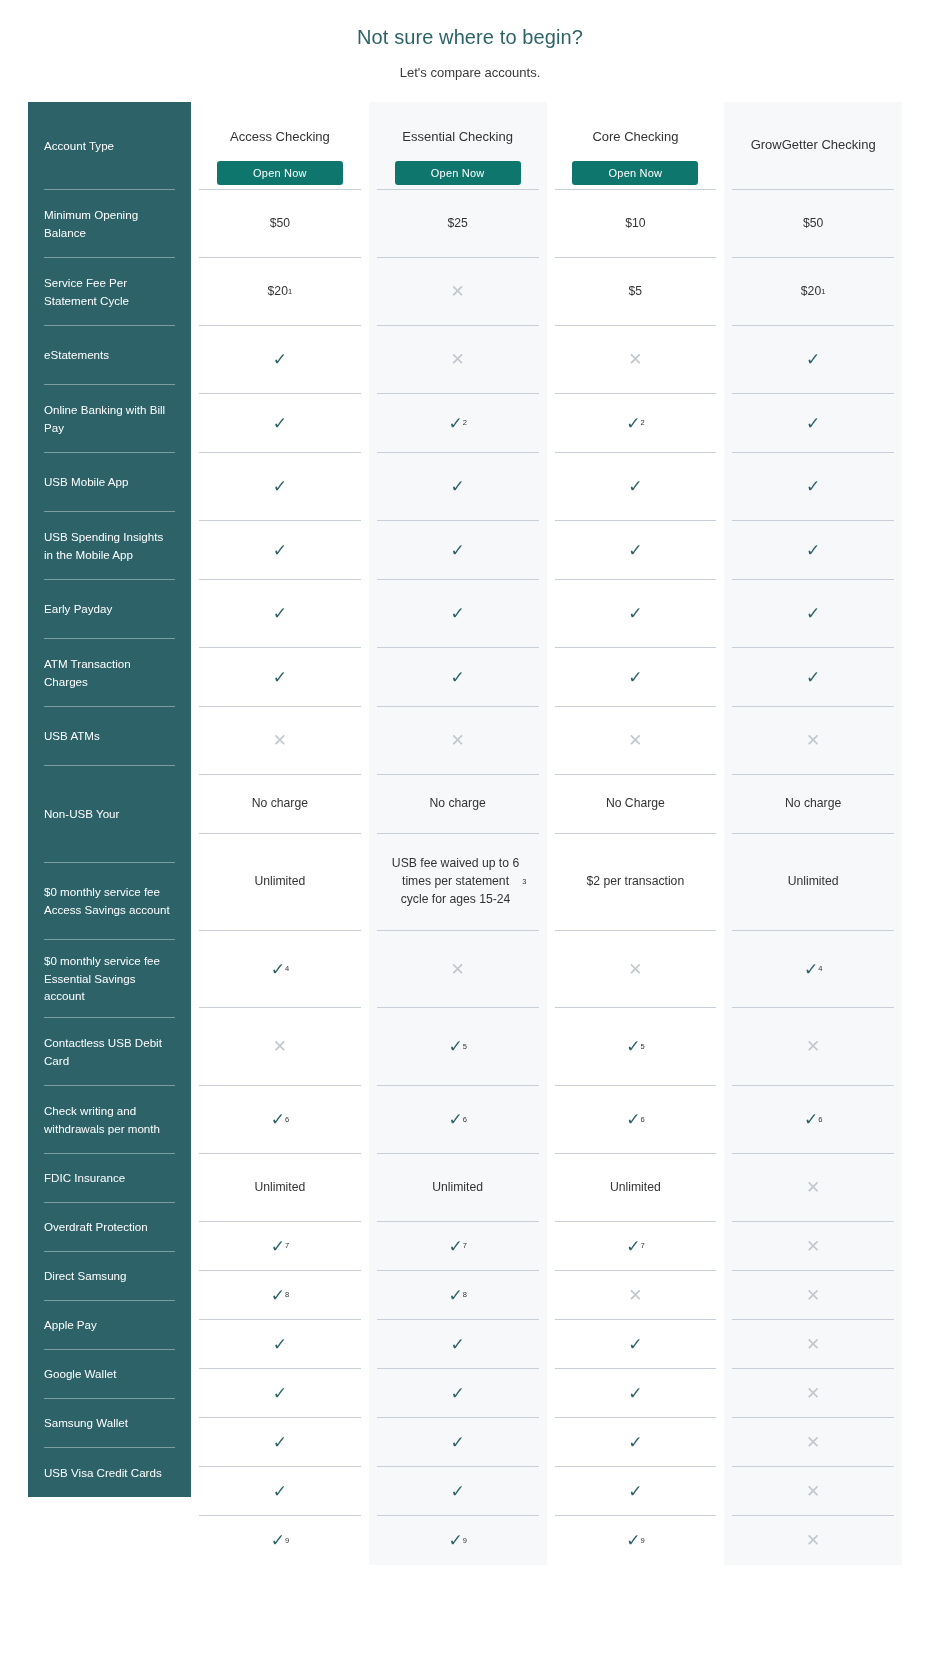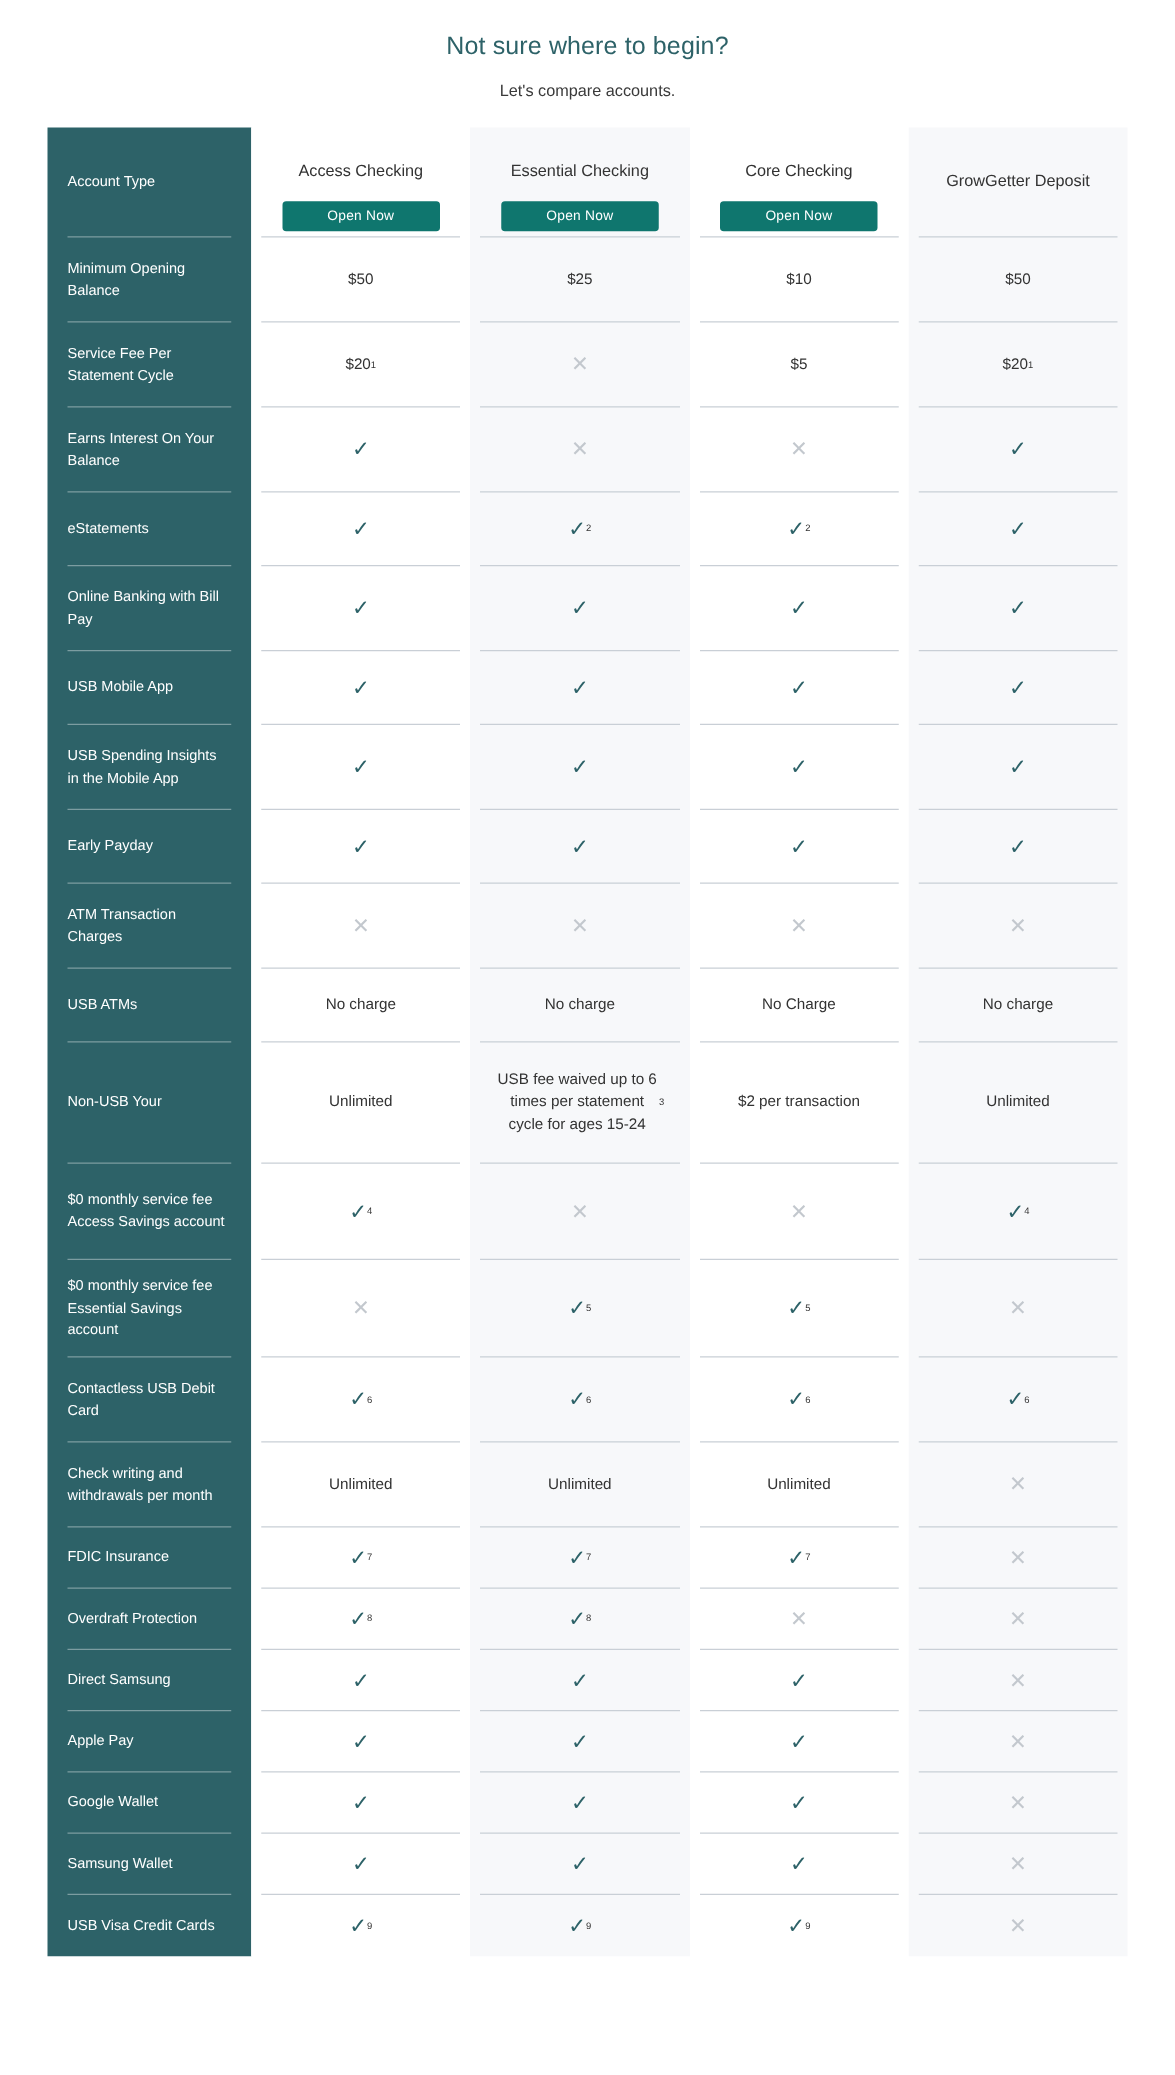--- a/index.html
+++ b/index.html
@@ -24,21 +24,21 @@
 
   .page-subtitle {
     font-size: 13px;
     color: #3a3a3a;
     margin-top: 16px;
     font-weight: 400;
   }
 
   .table-wrap {
     margin-top: 22px;
-    padding-left: 38px;
+    padding-left: 28px;
     padding-right: 38px;
     display: flex;
     align-items: flex-start;
   }
 
   
   .label-col {
     width: 163px;
     flex: 0 0 163px;
     background: #2d6268;
@@ -128,21 +128,20 @@
 <div class="page-header">
   <h1 class="page-title">Not sure where to begin?</h1>
   <p class="page-subtitle">Let's compare accounts.</p>
 </div>
 
 <div class="table-wrap">
   <div class="label-col" id="label-col">
       <div class="label-cell" style="height: 88px;">Account Type</div>
       <div class="label-cell" style="height: 68px;">Minimum Opening Balance</div>
       <div class="label-cell" style="height: 68px;">Service Fee Per Statement Cycle</div>
-      <div class="label-cell" style="height: 68px;">Earns Interest On Your Balance</div>
       <div class="label-cell" style="height: 59px;">eStatements</div>
       <div class="label-cell" style="height: 68px;">Online Banking with Bill Pay</div>
       <div class="label-cell" style="height: 59px;">USB Mobile App</div>
       <div class="label-cell" style="height: 68px;">USB Spending Insights in the Mobile App</div>
       <div class="label-cell" style="height: 59px;">Early Payday</div>
       <div class="label-cell" style="height: 68px;">ATM Transaction Charges</div>
       <div class="label-cell" style="height: 59px;">USB ATMs</div>
       <div class="label-cell" style="height: 97px;">Non-USB Your</div>
       <div class="label-cell" style="height: 77px;">$0 monthly service fee Access Savings account</div>
       <div class="label-cell" style="height: 78px;">$0 monthly service fee Essential Savings account</div>
@@ -385,21 +384,21 @@
       <div class="data-cell" style="height: 49px;">
         <span class="check">✓</span>
       </div>
       <div class="data-cell" style="height: 49px;">
         <span class="check">✓</span>
         <sup>9</sup>
       </div>
     </div>
   <div class="data-col tinted" id="col-3">
       <div class="col-head data-cell centered" style="height: 88px; display: flex;">
-        <div class="col-title">GrowGetter Deposit</div>
+        <div class="col-title">GrowGetter Checking</div>
       </div>
       <div class="data-cell" style="height: 68px;">
         <span>$50</span>
       </div>
       <div class="data-cell" style="height: 68px;">
         <span>$20</span>
         <sup>1</sup>
       </div>
       <div class="data-cell" style="height: 68px;">
         <span class="check">✓</span>

